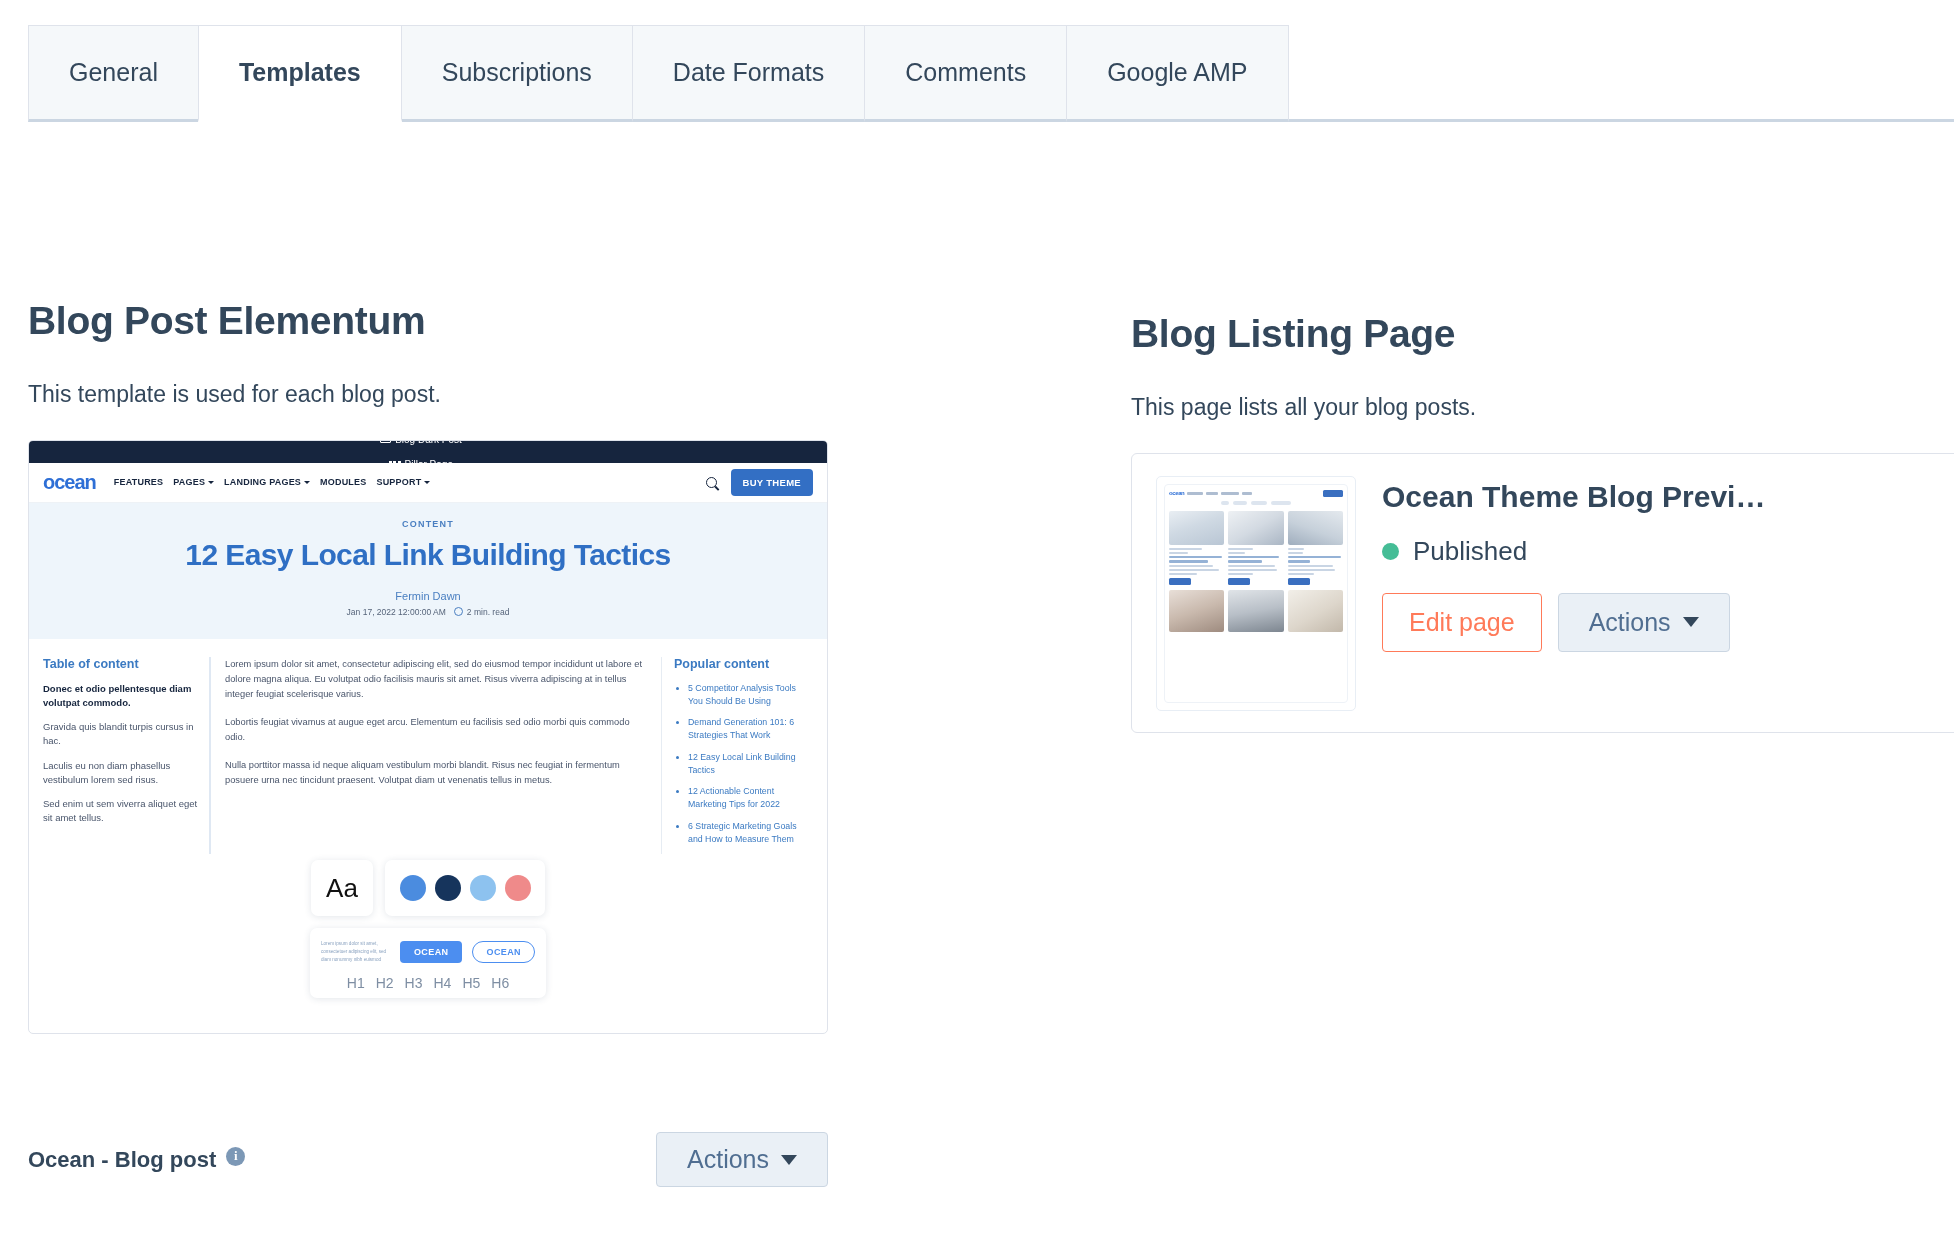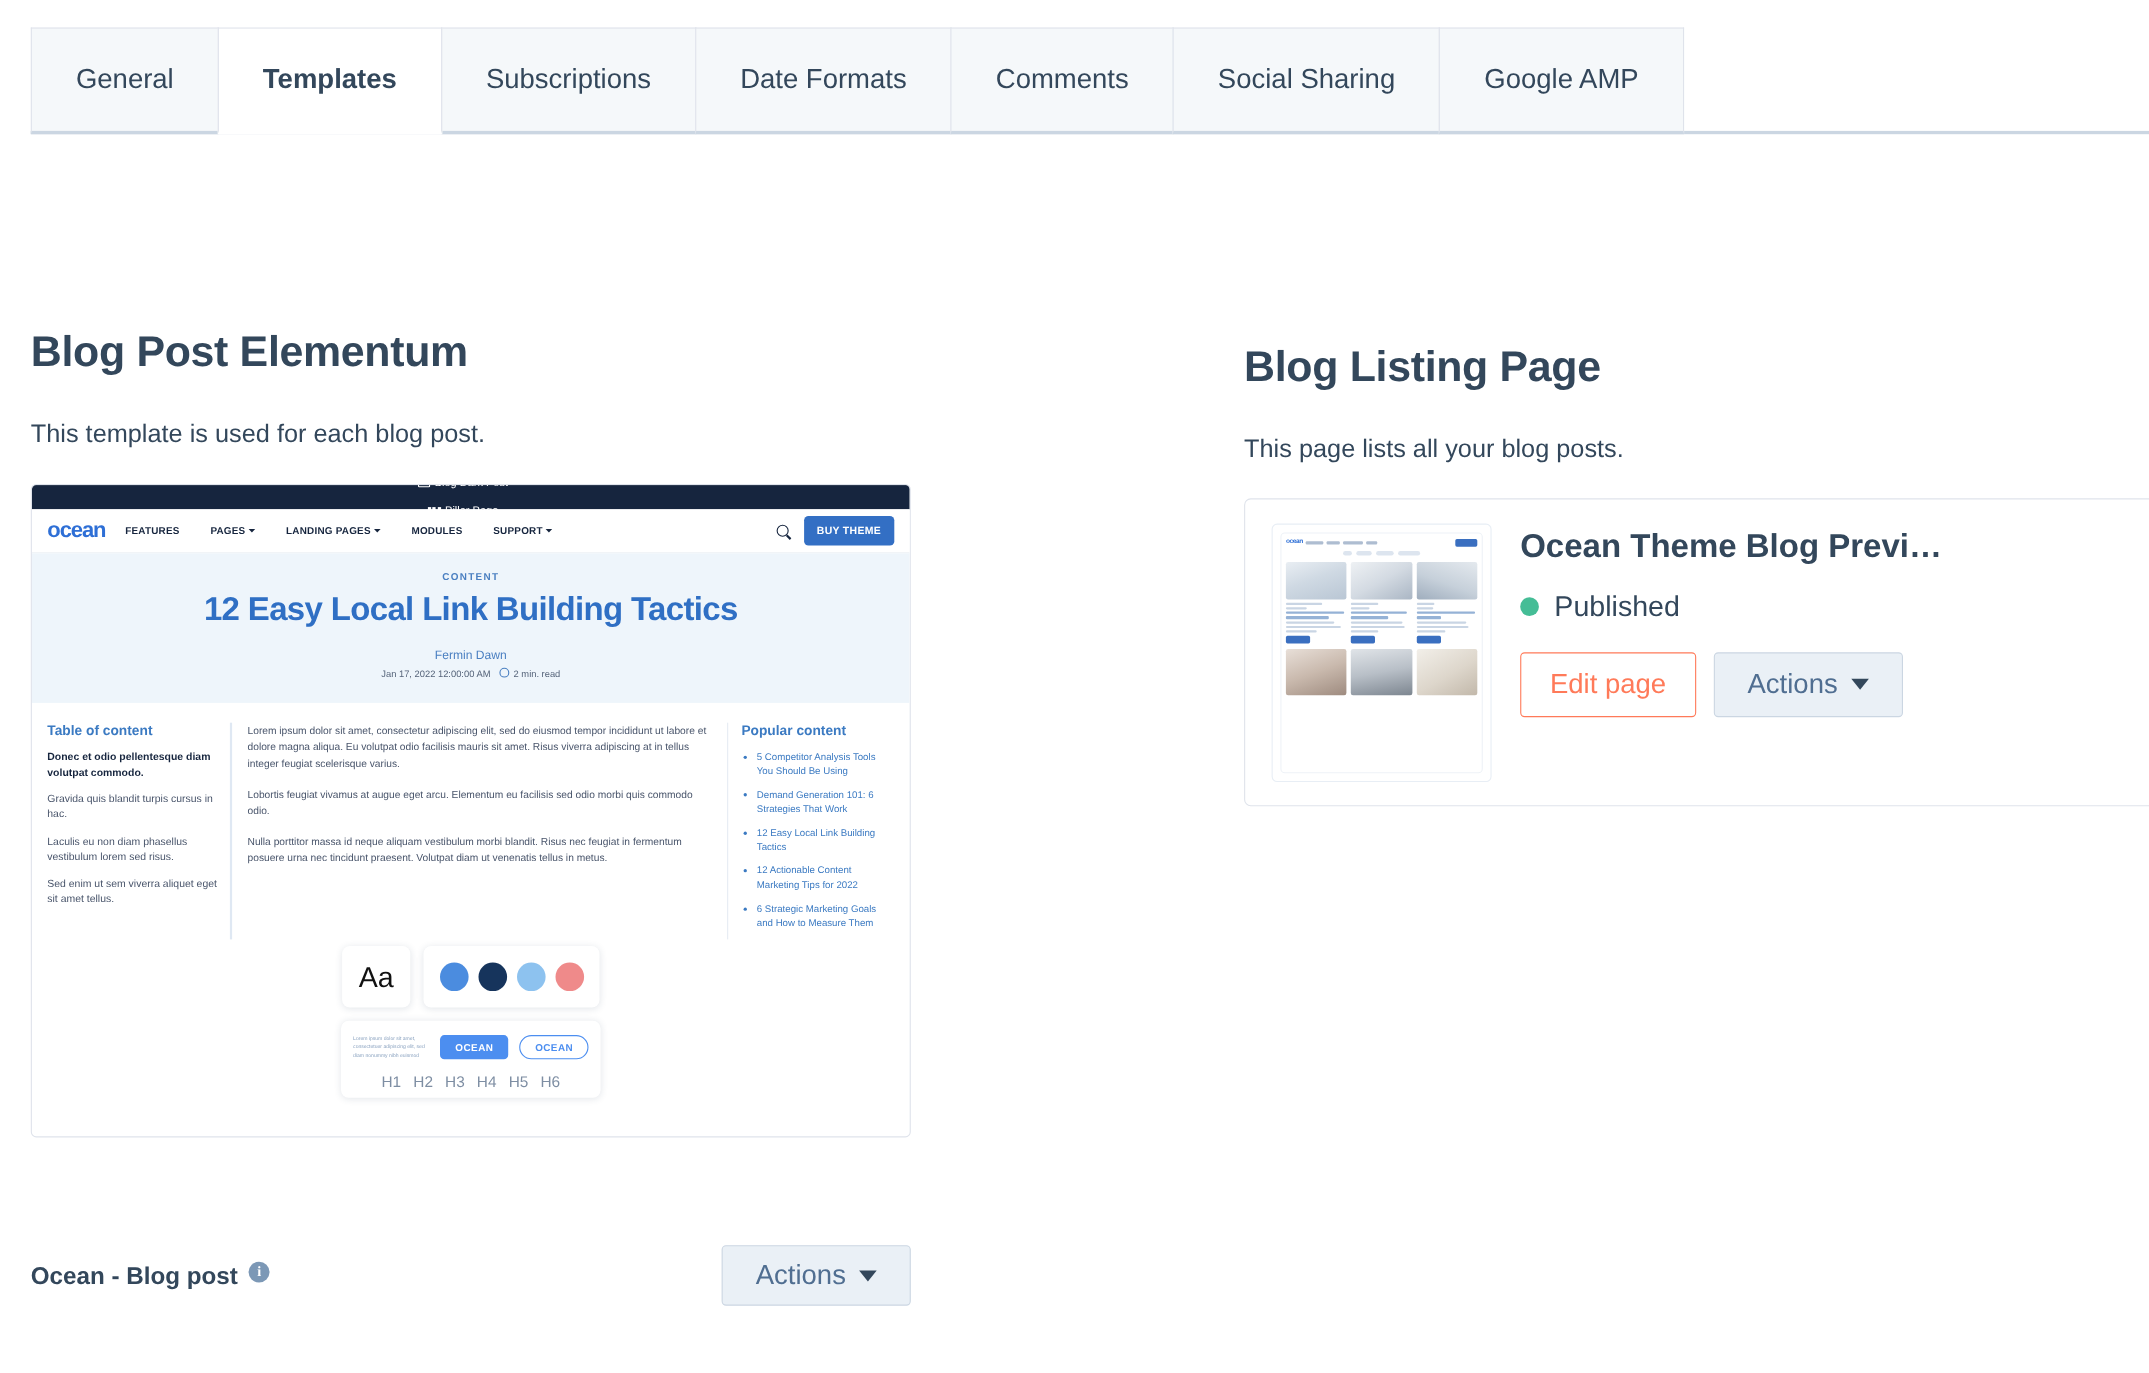--- a/index.html
+++ b/index.html
@@ -84,21 +84,21 @@
   }
   .ic-grid i { background:#fff; display:block; }
 
   
   .pv-nav {
     height: 40px; background: #fff;
     display: flex; align-items: center; padding: 0 14px;
     border-bottom: 1px solid #eef2f6;
   }
   .pv-logo { font-size: 20px; font-weight: 800; color: #2e6fd6; letter-spacing:-1px; }
-  .pv-nav-items { display: flex; align-items: center; gap: 28px; margin-left: 18px; }
+  .pv-nav-items { display: flex; align-items: center; gap: 10px; margin-left: 18px; }
   .pv-nav-items span {
     font-size: 9px; font-weight: 700; color: #16253e; letter-spacing: .2px;
     display: flex; align-items: center; gap: 3px;
   }
   .caret-d { width:0;height:0;border-left:3px solid transparent;border-right:3px solid transparent;border-top:3.5px solid #16253e; display:inline-block;}
   .pv-nav-right { margin-left: auto; display: flex; align-items: center; gap: 14px; }
   .mag { width:11px;height:11px;border:1.5px solid #16253e;border-radius:50%; position:relative;}
   .mag::after{content:"";position:absolute;width:1.5px;height:5px;background:#16253e;right:-2px;bottom:-4px;transform:rotate(-45deg);}
   .buy-theme {
     background:#336fc4;color:#fff;font-size:9.5px;font-weight:700;
@@ -222,23 +222,20 @@
       <span>Templates</span>
     </div>
   <div class="tab">
       <span>Subscriptions</span>
     </div>
   <div class="tab">
       <span>Date Formats</span>
     </div>
   <div class="tab">
       <span>Comments</span>
-    </div>
-  <div class="tab">
-      <span>Social Sharing</span>
     </div>
   <div class="tab">
       <span>Google AMP</span>
     </div>
 </div>
 
 <div class="col-left">
   <h1 class="sec-title">Blog Post Elementum</h1>
   <p class="sec-sub">This template is used for each blog post.</p>
 

